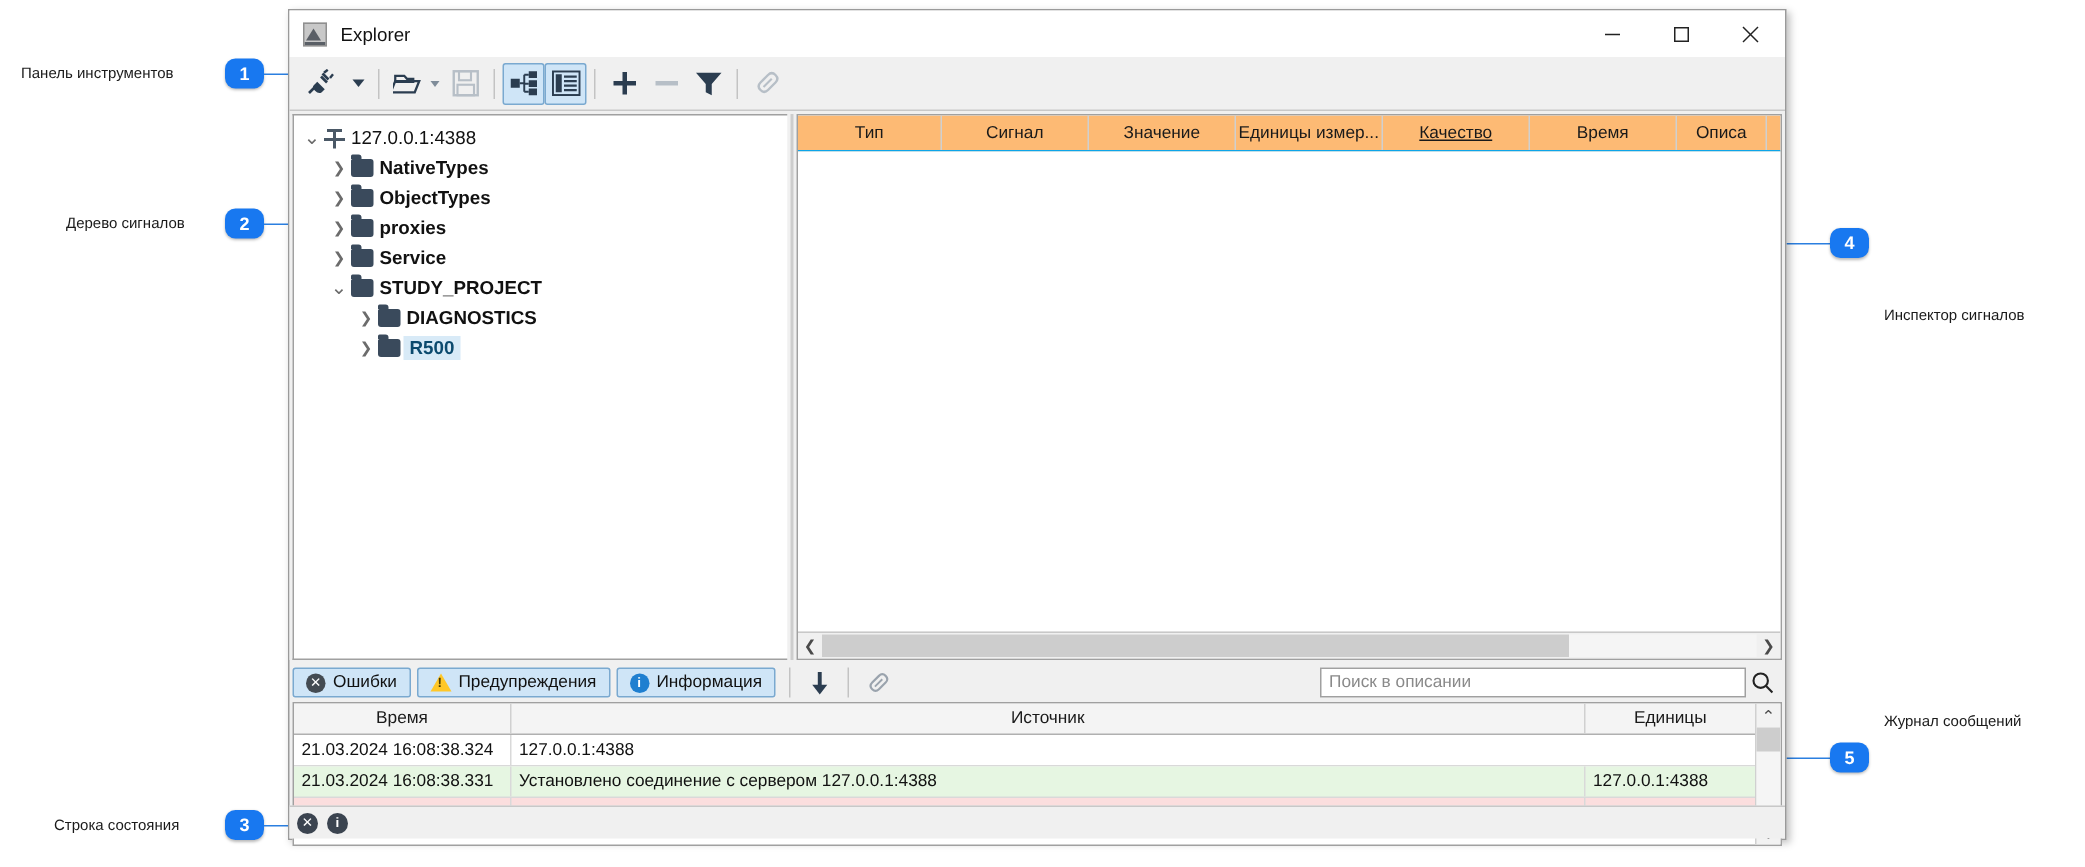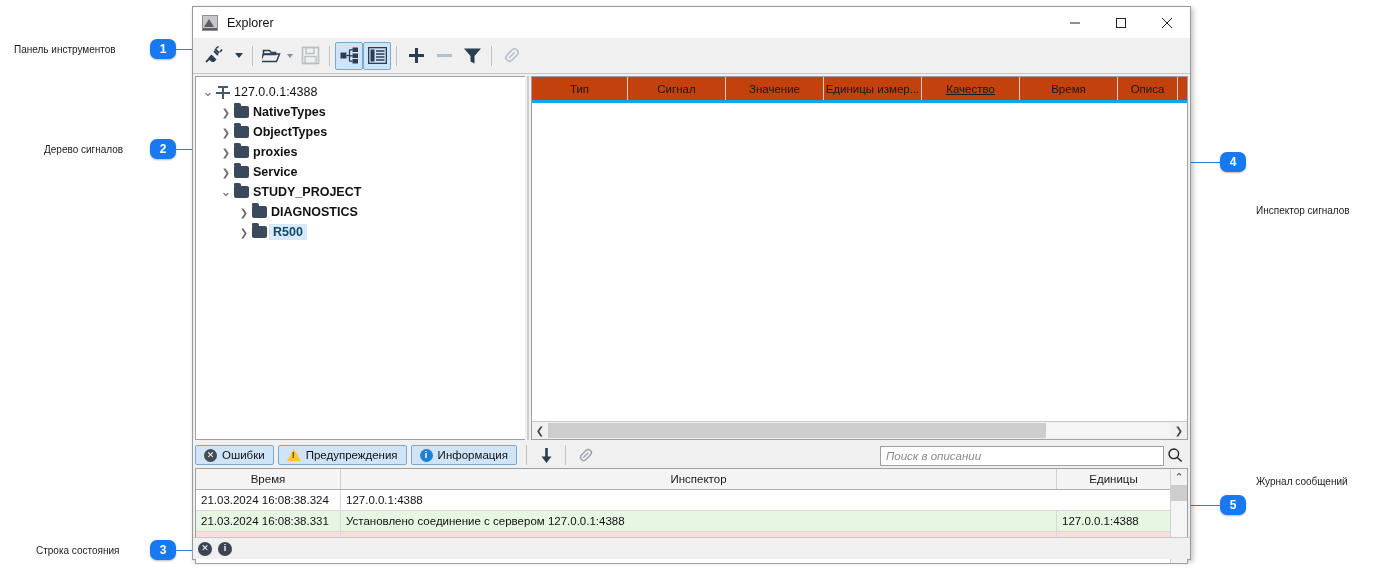--- a/index.html
+++ b/index.html
@@ -252,22 +252,22 @@
     left: 2px; top: 0;
     width: 10px; height: 2px;
     background: #4a5866;
   }
   .bold { font-weight: bold; }
 
   
   .thead {
     display: flex;
     height: 23px;
-    background: #c2410c;
-    border-bottom: 3px solid #0ea5e9;
+    background: #fdba74;
+    border-bottom: 1px solid #0ea5e9;
     flex: none;
   }
   .th {
     display: flex;
     align-items: center;
     justify-content: center;
     font-size: 11.5px;
     color: #1a1a1a;
     border-right: 1px solid #d0d0d0;
     box-sizing: border-box;
@@ -358,23 +358,22 @@
     color: #fff;
     font-size: 9px;
     font-weight: bold;
     display: flex; align-items: center; justify-content: center;
     flex: none;
     line-height: 1;
   }
   .searchwrap {
     margin-left: auto;
     display: flex;
-    align-items: flex-end;
+    align-items: flex-start;
     margin-right: 2px;
-    font-style: italic;
   }
   .searchbox {
     width: 284px;
     height: 20px;
     border: 1px solid #a0a0a0;
     background: #ffffff;
     box-sizing: border-box;
     display: flex;
     align-items: center;
     padding-left: 5px;
@@ -745,21 +744,21 @@
             </svg>
           </div>
         </div>
       </div>
 
       <div class="logtable">
         <div class="logtable-inner">
 
           <div class="lghead">
             <div class="lgth" style="width:145px;">Время</div>
-            <div class="lgth" style="flex:1;">Инспектор</div>
+            <div class="lgth" style="flex:1;">Источник</div>
             <div class="lgth" style="width:113px;border-right:none;">Единицы</div>
           </div>
 
           <div class="lgrow info">
             <div class="lgtd" style="width:145px;">21.03.2024 16:08:38.324</div>
             <div class="lgtd" style="width:113px;border-right:none;">127.0.0.1:4388</div>
           </div>
 
           <div class="lgrow ok">
             <div class="lgtd" style="width:145px;">21.03.2024 16:08:38.331</div>

